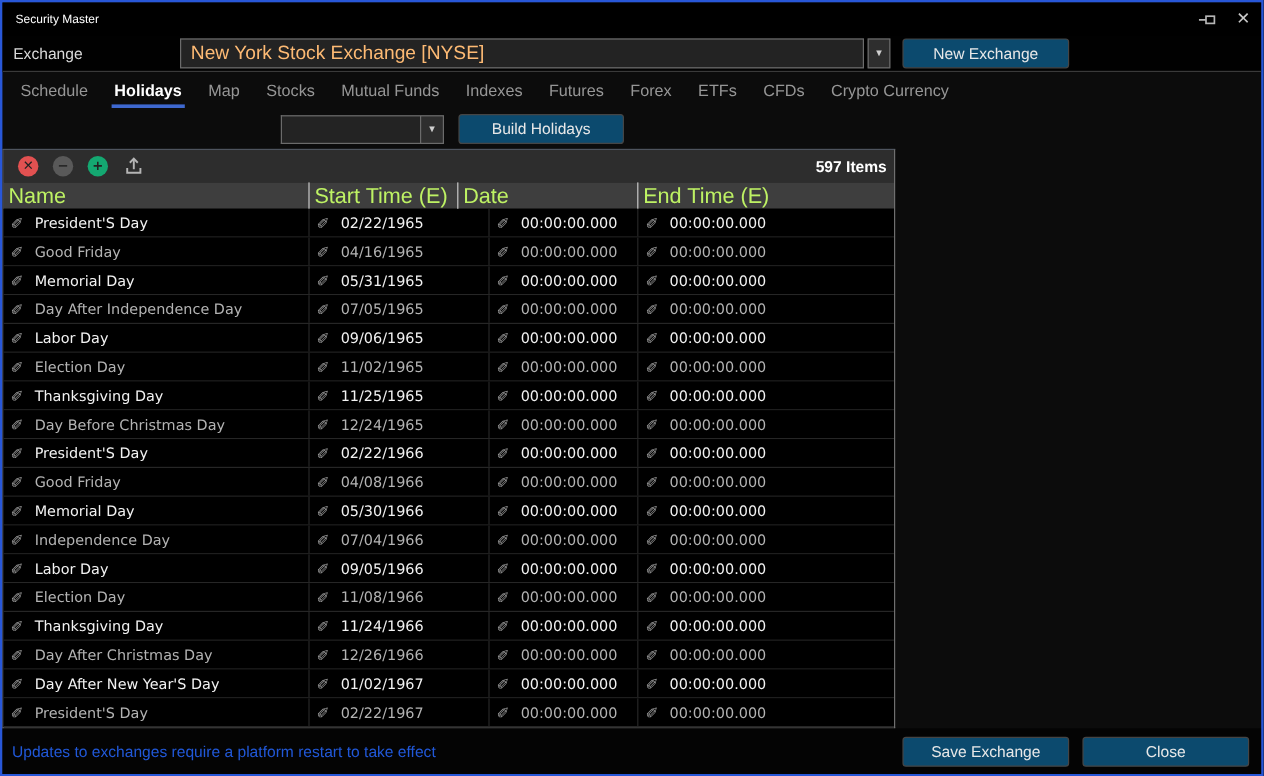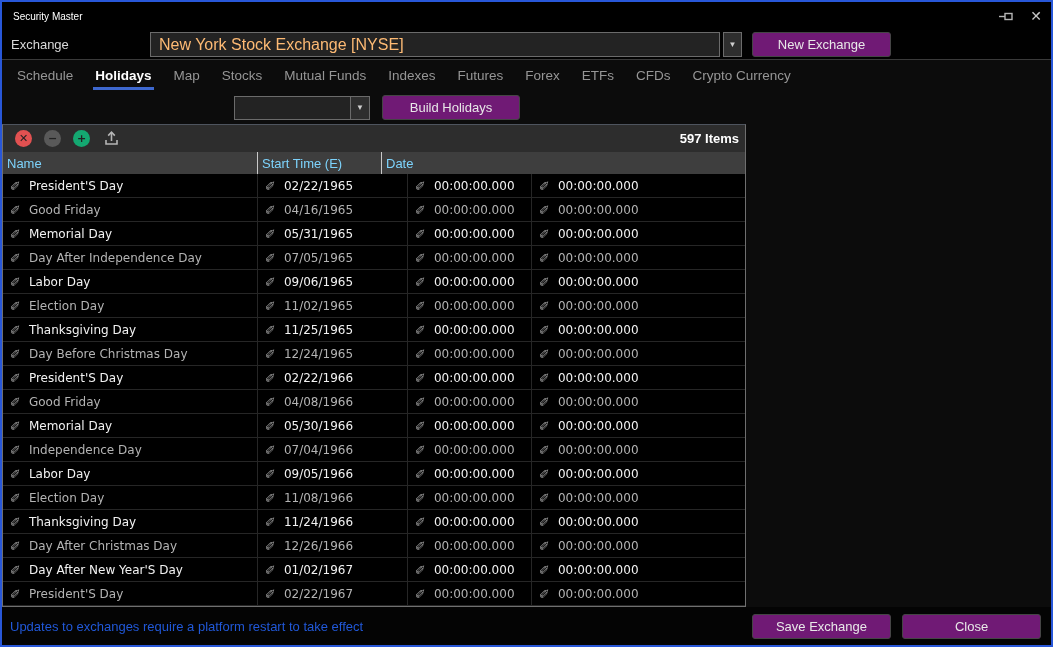--- a/index.html
+++ b/index.html
@@ -19,21 +19,21 @@
   .winbtn { width:30px; height:26px; display:flex; align-items:center; justify-content:center; cursor:default; }
   .winbtn svg { display:block; }
   .close-x { color:#c8c8c8; font-size:14px; font-weight:bold; font-family:"DejaVu Sans", sans-serif; }
   
   .exchange-bar { height:30px; display:flex; align-items:center; background:#010101; border-bottom:1px solid #3a3a3a; flex:0 0 auto; }
   .exchange-bar .lbl { font-size:13px; color:#d9d9d9; padding-left:9px; width:148px; }
   .combo { display:flex; align-items:center; height:25px; }
   .combo-field { background:#232323; border:1px solid #6b6b6b; height:25px; display:flex; align-items:center; padding:0 8px; font-size:16px; color:#fdba74; }
   .combo-arrow { background:#2e2e2e; border:1px solid #6b6b6b; width:19px; height:25px; margin-left:3px; display:flex; align-items:center; justify-content:center; color:#cfcfcf; font-size:8px; }
   .exchange-combo-field { width:570px; }
-  .btn { background:#701a75; border:1px solid #454545; border-radius:3px; color:#e8e8e8; font-size:13px; height:25px; display:flex; align-items:center; justify-content:center; font-family:"Liberation Sans", sans-serif; }
+  .btn { background:#0c4a6e; border:1px solid #454545; border-radius:3px; color:#e8e8e8; font-size:13px; height:25px; display:flex; align-items:center; justify-content:center; font-family:"Liberation Sans", sans-serif; }
   .btn-wide { width:139px; }
   .topbtns { display:flex; gap:11px; margin-left:10px; }
   
   .tab-strip { height:31px; display:flex; align-items:stretch; padding-left:4px; flex:0 0 auto; }
   .tab { position:relative; display:flex; align-items:center; padding:0 11px; font-size:13.5px; color:#969696; cursor:default; }
   .tab.active { color:#ffffff; font-weight:600; }
   .tab.active::after { content:""; position:absolute; left:9px; right:9px; bottom:1px; height:3px; background:#3e68cf; }
   
   .build-row { height:33px; display:flex; align-items:center; flex:0 0 auto; }
   .year-combo { margin-left:232px; }
@@ -41,21 +41,21 @@
   .year-combo .combo-arrow { margin-left:0; border-left:1px solid #6b6b6b; height:24px; width:20px; }
   .year-combo .combo-field { border-right:none; }
   .build-btn { width:138px; margin-left:12px; }
   
   .grid-wrap { width:744px; border:1px solid #6f6f6f; border-top:1px solid #4e545e; flex:0 0 auto; }
   .grid-toolbar { height:27px; background:#2d2d2d; display:flex; align-items:center; }
   .tool-ic { width:17px; height:17px; border-radius:50%; display:flex; align-items:center; justify-content:center; font-size:11px; font-weight:bold; color:#222; margin-left:12px; font-family:"DejaVu Sans", sans-serif; }
   .tool-export { margin-left:13px; display:flex; align-items:center; }
   .items-count { margin-left:auto; margin-right:6px; font-size:13px; font-weight:700; color:#fff; }
   .table-header { height:22px; background:#3e3e3e; display:flex; }
-  .hcell { display:flex; align-items:center; padding-left:4px; font-size:13px; color:#7dd3fc; border-right:1px solid #c9c9c9; overflow:hidden; }
+  .hcell { display:flex; align-items:center; padding-left:4px; font-size:18px; color:#bef264; border-right:1px solid #c9c9c9; overflow:hidden; }
   .hcell:last-child { border-right:none; }
   .table-body { background:#000; }
   .trow { display:flex; height:24px; border-bottom:1px solid #262626; background:#000; }
   .trow:nth-child(odd)  { color:#f2f2f2; }
   .trow:nth-child(even) { color:#b3b3b3; }
   .cell { display:flex; align-items:center; border-right:1px solid #262626; overflow:hidden;
           font-family:"DejaVu Sans", sans-serif; font-size:12px; }
   .cell:last-child { border-right:none; }
   .c0 { width:255px; flex:0 0 auto; }
   .c1 { width:150px; flex:0 0 auto; }
@@ -126,20 +126,21 @@
         <line x1="8.5" y1="11" x2="8.5" y2="2.5" stroke="#b5b5b5" stroke-width="1.6"></line>
         <path d="M5.2 5.6 L8.5 2.2 L11.8 5.6" fill="none" stroke="#b5b5b5" stroke-width="1.6"></path>
       </svg>
     </span>
     <span class="items-count">597 Items</span>
   </div>
   <div class="table-header">
       <div class="hcell c0">Name</div>
       <div class="hcell c2">Start Time (E)</div>
       <div class="hcell c1">Date</div>
+      <div class="hcell c3">End Time (E)</div>
     </div>
   <div class="table-body">
       <div class="trow">
         <div class="cell c0">
           <span class="pencil">✎</span>
           <span>President'S Day</span>
         </div>
         <div class="cell c1">
           <span class="pencil">✎</span>
           <span>02/22/1965</span>

